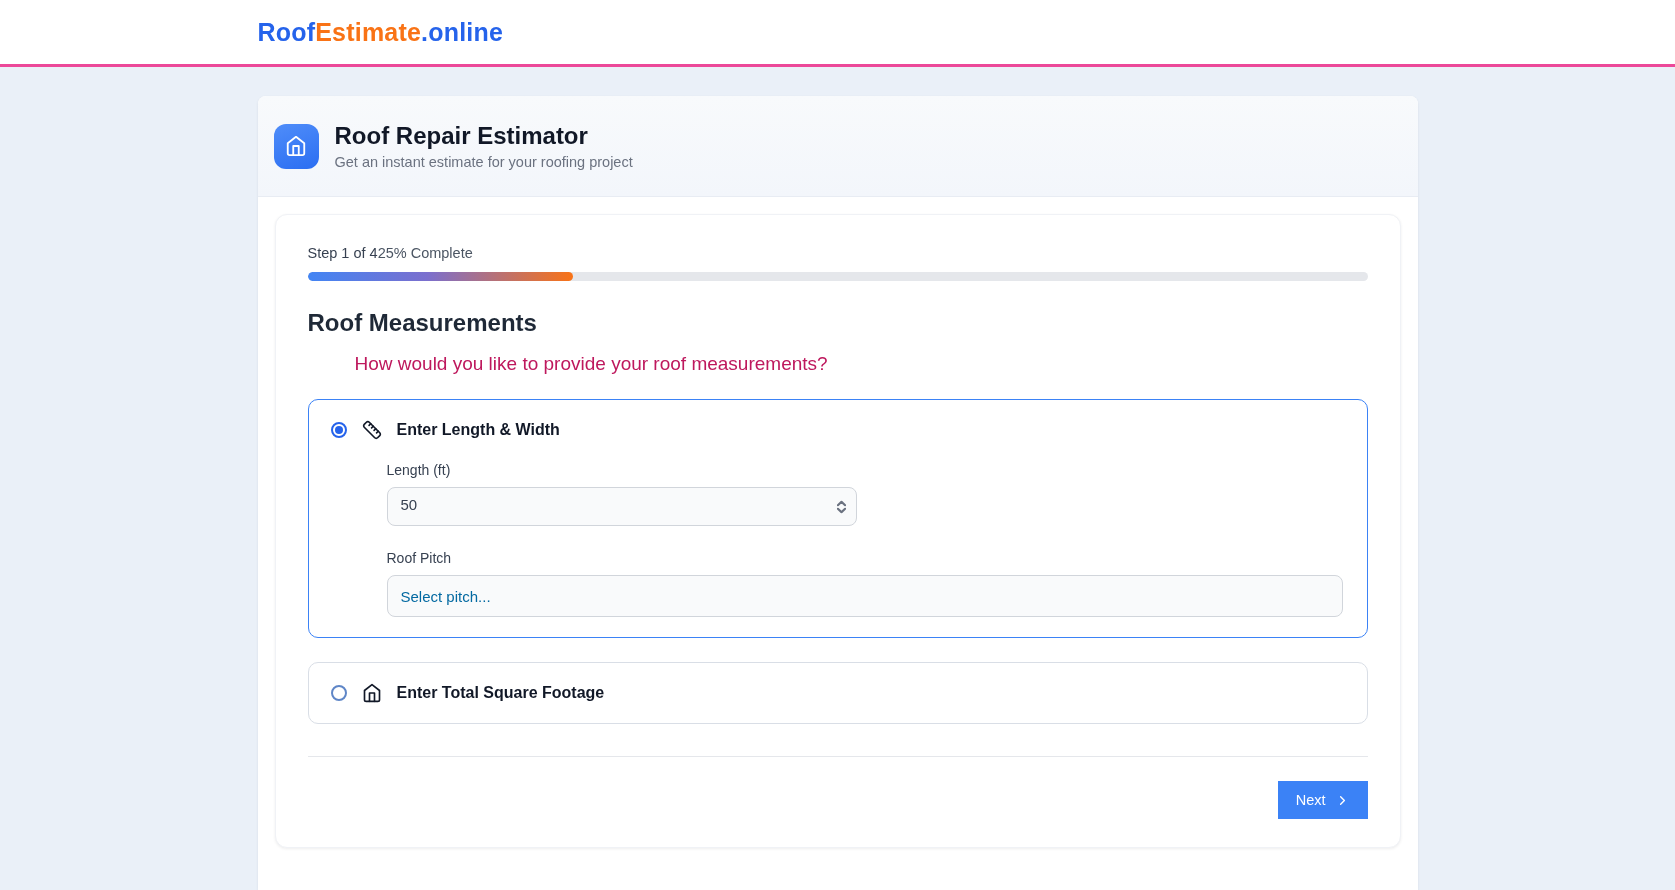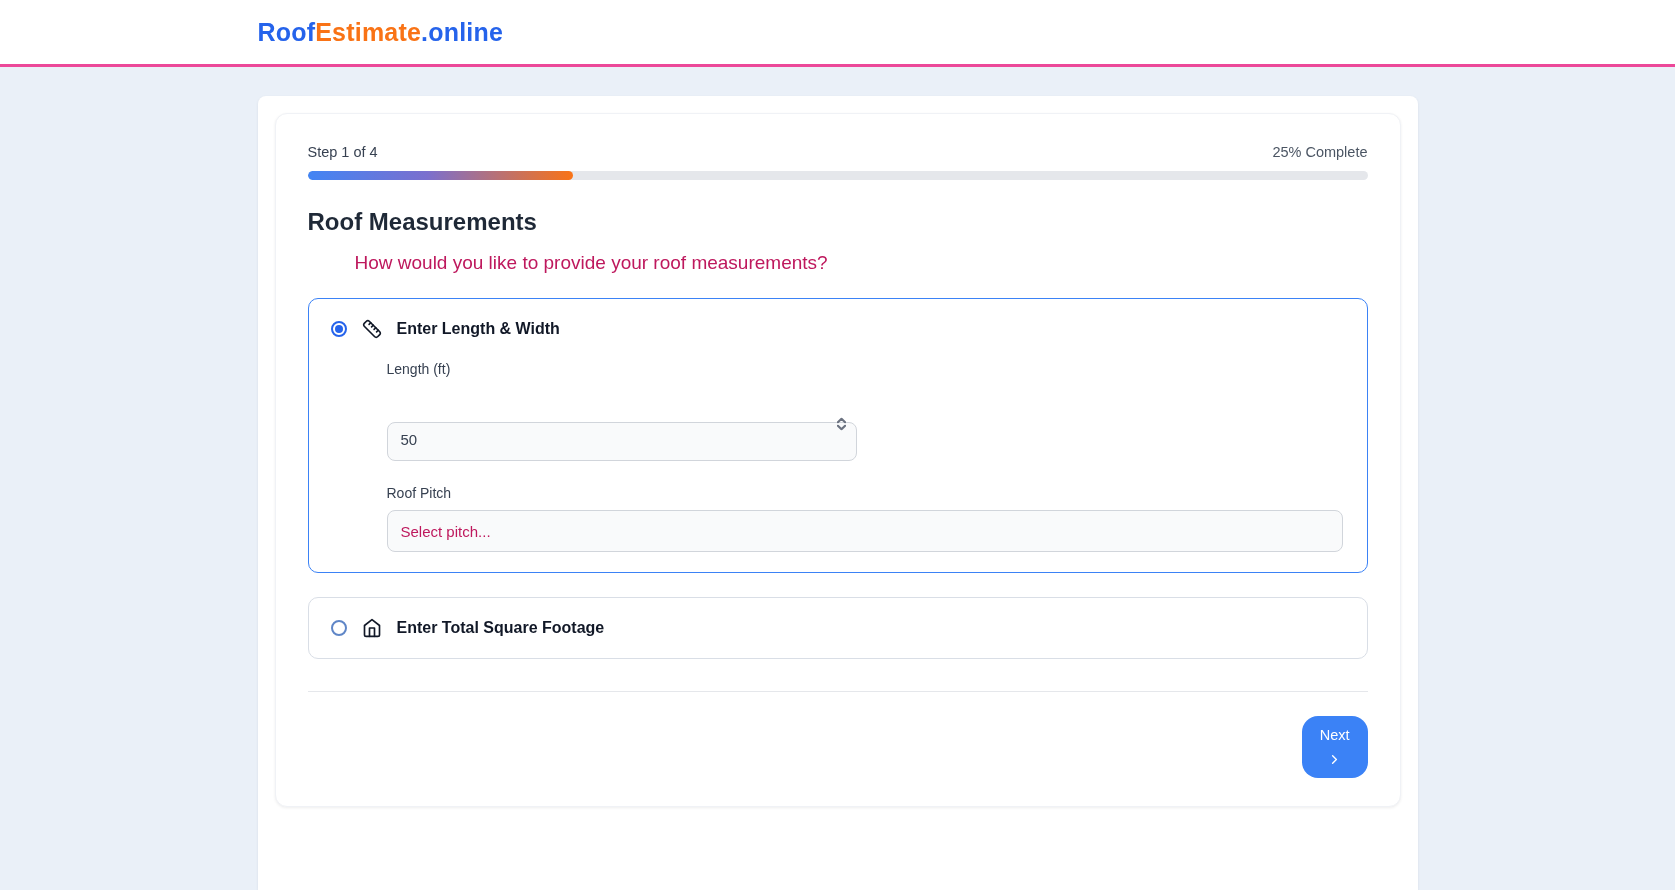--- a/index.html
+++ b/index.html
@@ -62,21 +62,20 @@
   .inner-card {
     background: #ffffff;
     border: 1px solid #f0f2f6;
     border-radius: 12px;
     box-shadow: 0 1px 3px rgba(0,0,0,.07);
     padding: 30px 32px 28px 32px;
   }
 
   .progress-row {
     display: flex;
-    justify-content: space-between;
     font-size: 14.5px;
     color: #374151;
     margin-bottom: 11px;
   }
   .progress-row .pct { color: #4b5563; }
   .progress-track {
     height: 9px;
     background: #e5e7eb;
     border-radius: 9px;
     overflow: hidden;
@@ -155,21 +154,20 @@
     width: 100%;
     height: 39px;
     background: #f9fafb;
     border: 1px solid #d1d5db;
     border-radius: 8px;
     padding: 0 34px 4px 13px;
     font-size: 15px;
     color: #374151;
     font-family: "Liberation Sans", sans-serif;
     outline: none;
-    margin-top: 36px;
   }
   .stepper {
     position: absolute;
     right: 8px; top: 50%;
     transform: translateY(-50%);
     display: flex;
     flex-direction: column;
     align-items: center;
     gap: 1px;
     cursor: pointer;
@@ -179,21 +177,21 @@
 
   .pitch-field { margin-top: 24px; }
   .select-box {
     width: 100%;
     height: 42px;
     background: #f9fafb;
     border: 1px solid #d1d5db;
     border-radius: 8px;
     padding: 0 13px;
     font-size: 15px;
-    color: #be185d;
+    color: #0369a1;
     display: flex;
     align-items: center;
     cursor: pointer;
   }
   .hint {
     margin-top: 9px;
     font-size: 12.5px;
     color: #6b7280;
   }
 
@@ -207,43 +205,54 @@
     justify-content: flex-end;
     margin-top: 24px;
   }
   .next-btn {
     display: inline-flex;
     align-items: center;
     gap: 9px;
     background: #3b82f6;
     color: #ffffff;
     border: none;
-    border-radius: 16px;
+    border-radius: 0;
     padding: 11px 18px;
     font-size: 14.5px;
     font-family: "Liberation Sans", sans-serif;
     cursor: pointer;
-    flex-direction: column;
   }
   .next-btn svg { width: 15px; height: 15px; stroke: #ffffff; fill: none; stroke-width: 2.2; stroke-linecap: round; stroke-linejoin: round; }
 </style>
 </head>
 <body>
 
 <div class="topbar">
   <div class="container">
     <div class="logo">
       <span class="blue">Roof</span><span class="orange">Estimate</span><span class="blue">.online</span>
     </div>
   </div>
 </div>
 
 <div class="page">
   <div class="container card-outer">
 
+    <div class="card-header">
+      <div class="app-icon">
+        <svg viewBox="0 0 24 24">
+          <path d="m3 9 9-7 9 7v11a2 2 0 0 1-2 2H5a2 2 0 0 1-2-2z"></path>
+          <polyline points="9 22 9 12 15 12 15 22"></polyline>
+        </svg>
+      </div>
+      <div>
+        <h1>Roof Repair Estimator</h1>
+        <p>Get an instant estimate for your roofing project</p>
+      </div>
+    </div>
 
     <div class="card-body">
       <div class="inner-card">
 
         <div class="progress-row">
           <span>Step 1 of 4</span>
           <span class="pct">25% Complete</span>
         </div>
         <div class="progress-track">
           <div class="progress-fill" style="width: 25%;"></div>

